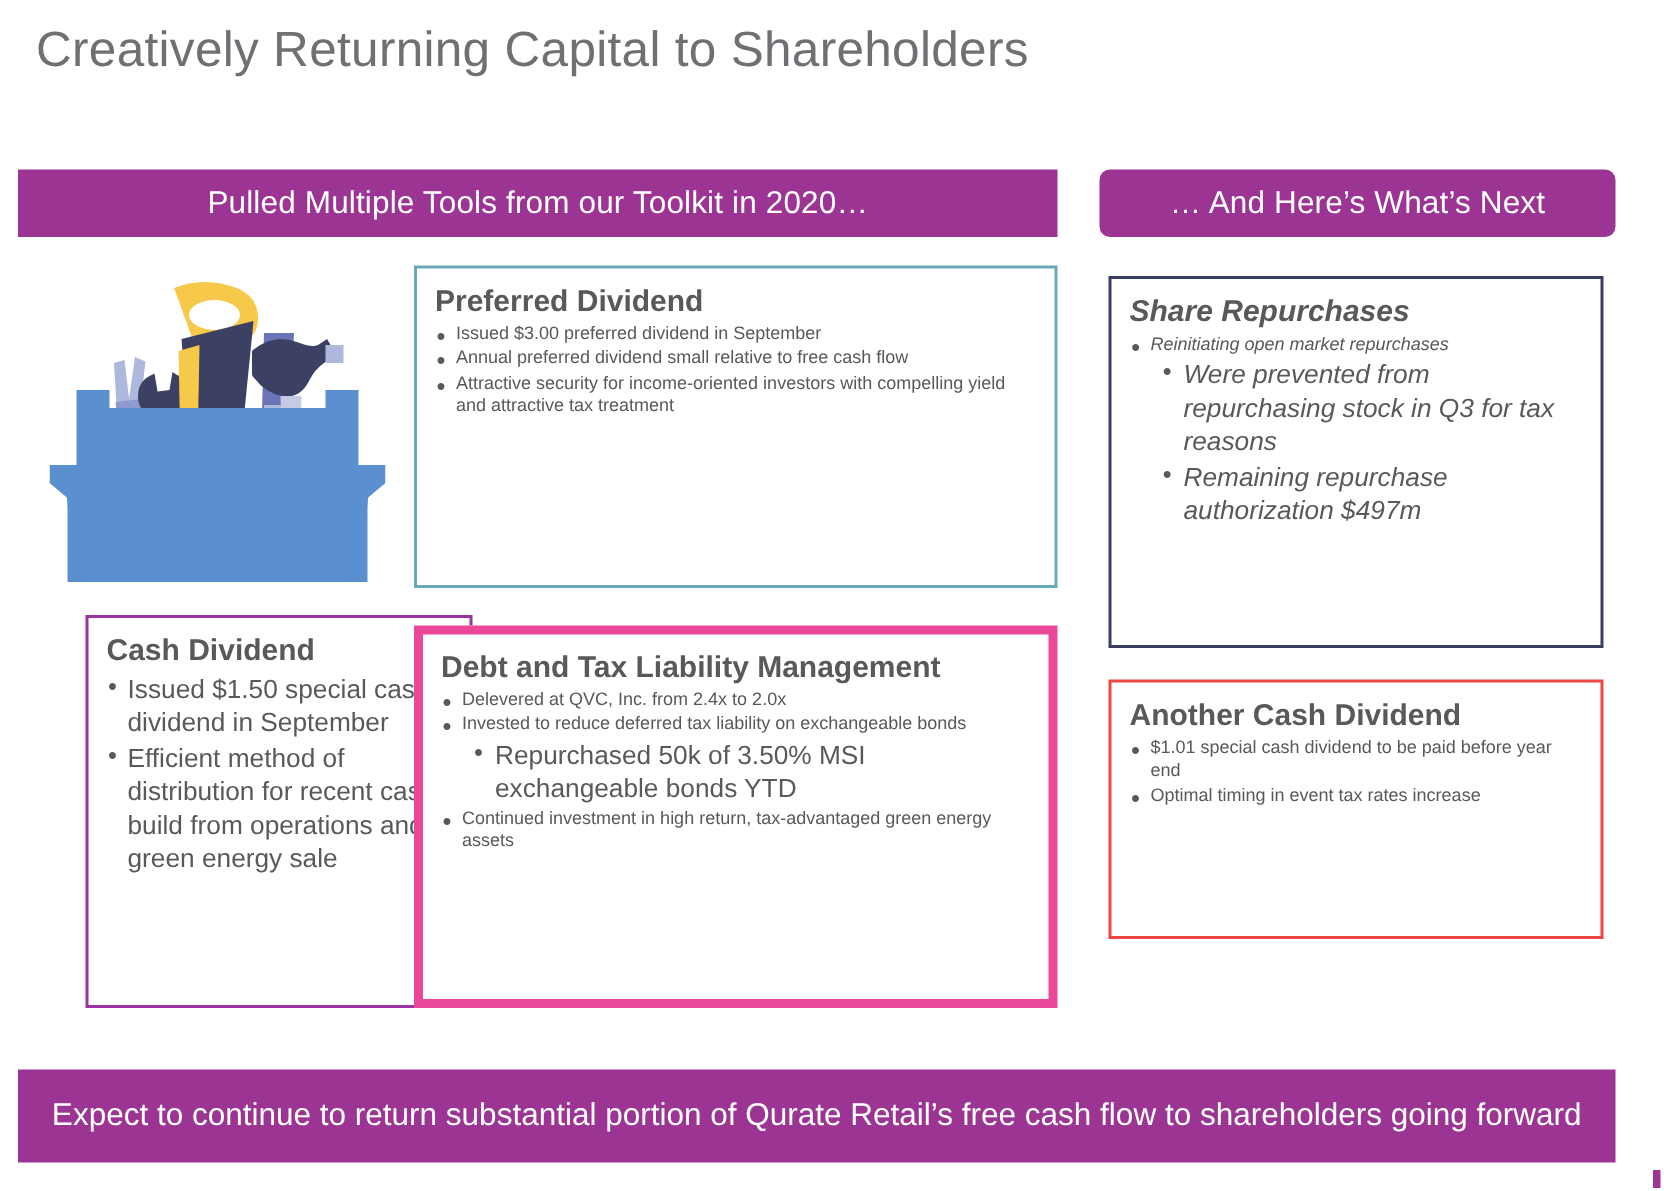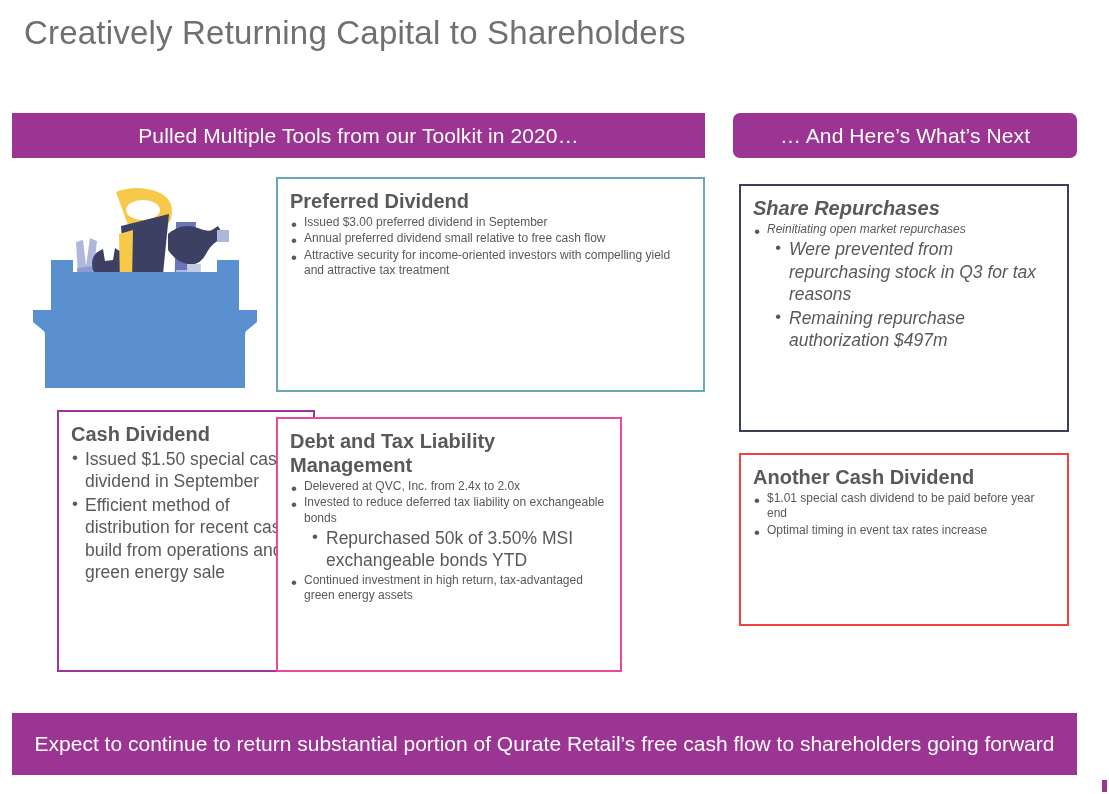--- a/index.html
+++ b/index.html
@@ -61,21 +61,21 @@
   .blist li.sub{
     padding-left:36px;
     font-size:17.5px;
   }
   .blist li.sub::before{
     left:22px;
   }
 
   #box-preferred{left:276px;top:177px;width:429px;height:215px;border:2px solid #6AA8B8;}
   #box-cash{left:12px;top:410px;width:258px;height:262px;border:2px solid #9B33A0;margin-left:45px;}
-  #box-debt{left:276px;top:417px;width:346px;height:255px;border:2px solid #ec4899;}
+  #box-debt{left:276px;top:417px;width:429px;height:255px;border:6px solid #ec4899;}
   #box-repurchase{left:739px;top:184px;width:330px;height:248px;border:2px solid #3A3F5E;font-style:italic;}
   #box-another{left:739px;top:453px;width:330px;height:173px;border:2px solid #ef4444;}
 
   #box-cash .blist li{font-size:17.5px;}
 
   
   #toolbox-illustration{
     position:absolute;left:33px;top:182px;width:224px;height:212px;
   }
 

